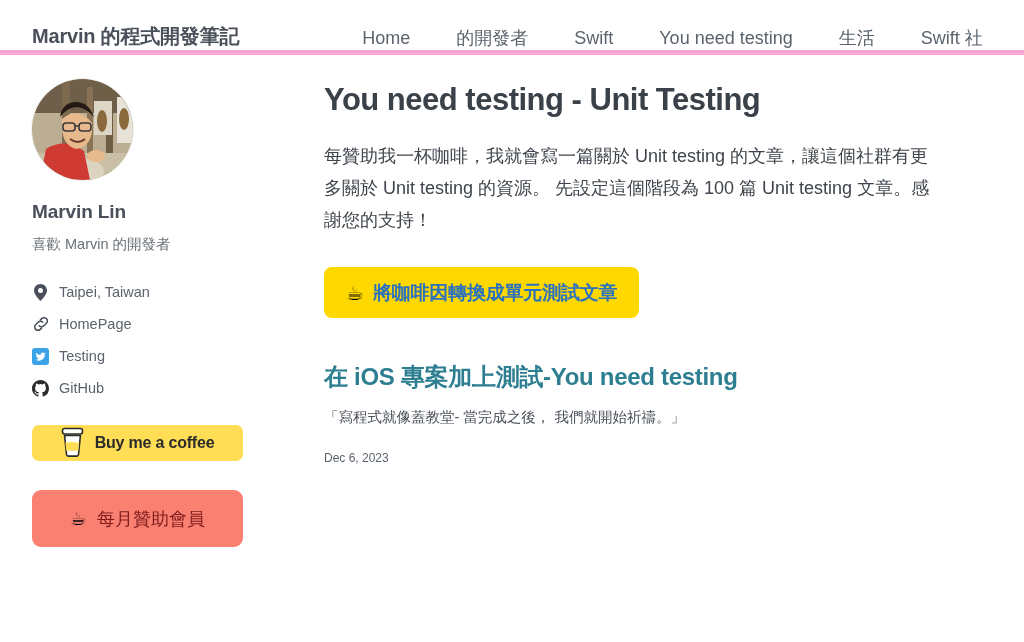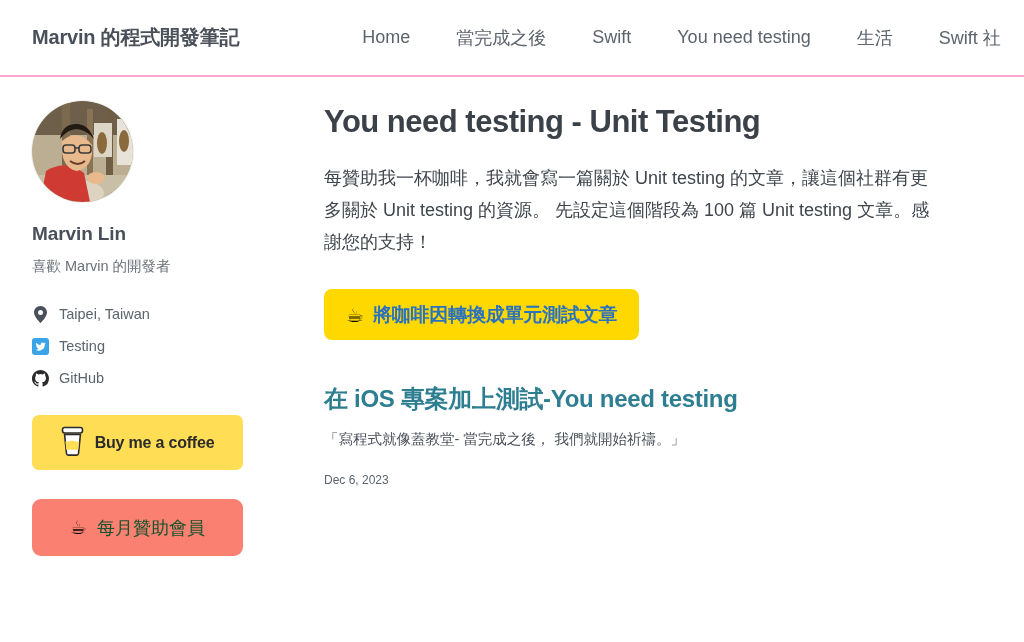--- a/index.html
+++ b/index.html
@@ -9,25 +9,25 @@
     width: 1024px;
     height: 642px;
     overflow: hidden;
     background: #ffffff;
     font-family: "Liberation Sans", "DejaVu Sans", sans-serif;
     -webkit-font-smoothing: antialiased;
   }
 
   
   .site-header {
-    height: 77px;
+    height: 55px;
     width: 100%;
     display: flex;
-    align-items: center;
-    border-bottom: 2px solid #f9a8d4;
+    align-items: flex-end;
+    border-bottom: 5px solid #f9a8d4;
     background: #ffffff;
     padding: 0 0 0 32px;
     position: relative;
   }
   .site-title {
     font-size: 20px;
     font-weight: bold;
     color: #4a5059;
     letter-spacing: -0.2px;
     white-space: nowrap;
@@ -107,21 +107,21 @@
   }
   .meta-label {
     font-size: 14.5px;
     color: #5b636d;
     cursor: pointer;
   }
 
   .btn-coffee {
     margin-top: 27px;
     width: 211px;
-    height: 55px;
+    height: 36px;
     background: #FFDD55;
     border: none;
     border-radius: 7px;
     display: flex;
     align-items: center;
     justify-content: center;
     gap: 11px;
     cursor: pointer;
     padding: 0;
   }
@@ -141,21 +141,21 @@
     display: flex;
     align-items: center;
     justify-content: center;
     gap: 10px;
     cursor: pointer;
     padding: 0;
   }
   .btn-sponsor-label {
     font-size: 18px;
     font-weight: 500;
-    color: #14532d;
+    color: #7f1d1d;
   }
   .emoji {
     font-family: "DejaVu Sans", sans-serif;
     line-height: 1;
   }
 
   
   .content {
     flex: 1 1 auto;
     padding: 26px 40px 0 34px;
@@ -218,21 +218,21 @@
     color: #5b636d;
   }
 </style>
 </head>
 <body>
 
 <div class="site-header">
   <div class="site-title">Marvin 的程式開發筆記</div>
   <nav class="main-nav">
     <a class="nav-item">Home</a>
-    <a class="nav-item">當完成之後</a>
+    <a class="nav-item">的開發者</a>
     <a class="nav-item">Swift</a>
     <a class="nav-item">You need testing</a>
     <a class="nav-item">生活</a>
     <a class="nav-item">Swift 社</a>
   </nav>
 </div>
 
 <div class="page-body">
 
   <aside class="sidebar">
@@ -275,20 +275,29 @@
 
       <div class="meta-row">
         <span class="meta-icon">
           <svg width="13" height="17" viewBox="0 0 13 17">
               <path d="M6.5 0C2.9 0 0 2.9 0 6.5 0 11 6.5 17 6.5 17S13 11 13 6.5C13 2.9 10.1 0 6.5 0zm0 9a2.5 2.5 0 110-5 2.5 2.5 0 010 5z" fill="#4a5059"></path>
             </svg>
         </span>
         <span class="meta-label">Taipei, Taiwan</span>
       </div>
 
+      <div class="meta-row">
+        <span class="meta-icon">
+          <svg width="16" height="16" viewBox="0 0 16 16">
+              <path d="M6.2 9.8a3.3 3.3 0 004.7 0l2.5-2.5a3.3 3.3 0 10-4.7-4.7l-1.3 1.3" fill="none" stroke="#4a5059" stroke-width="1.5" stroke-linecap="round"></path>
+              <path d="M9.8 6.2a3.3 3.3 0 00-4.7 0L2.6 8.7a3.3 3.3 0 104.7 4.7l1.3-1.3" fill="none" stroke="#4a5059" stroke-width="1.5" stroke-linecap="round"></path>
+            </svg>
+        </span>
+        <span class="meta-label">HomePage</span>
+      </div>
 
       <div class="meta-row">
         <span class="meta-icon">
           <svg width="17" height="17" viewBox="0 0 17 17">
               <rect width="17" height="17" rx="3" fill="#3BA3E8"></rect>
               <path d="M13.8 5.4c-.4.2-.8.3-1.2.4.4-.3.8-.7.9-1.2-.4.3-.9.4-1.3.6a2.1 2.1 0 00-3.6 1.9A5.9 5.9 0 014.3 4.7a2.1 2.1 0 00.6 2.8c-.3 0-.7-.1-1-.3 0 1 .7 1.9 1.7 2.1-.3.1-.6.1-.9 0a2.1 2.1 0 002 1.5 4.2 4.2 0 01-3.1.9 5.9 5.9 0 009.1-5.3c.4-.3.8-.7 1.1-1z" fill="#ffffff"></path>
             </svg>
         </span>
         <span class="meta-label">Testing</span>
       </div>

